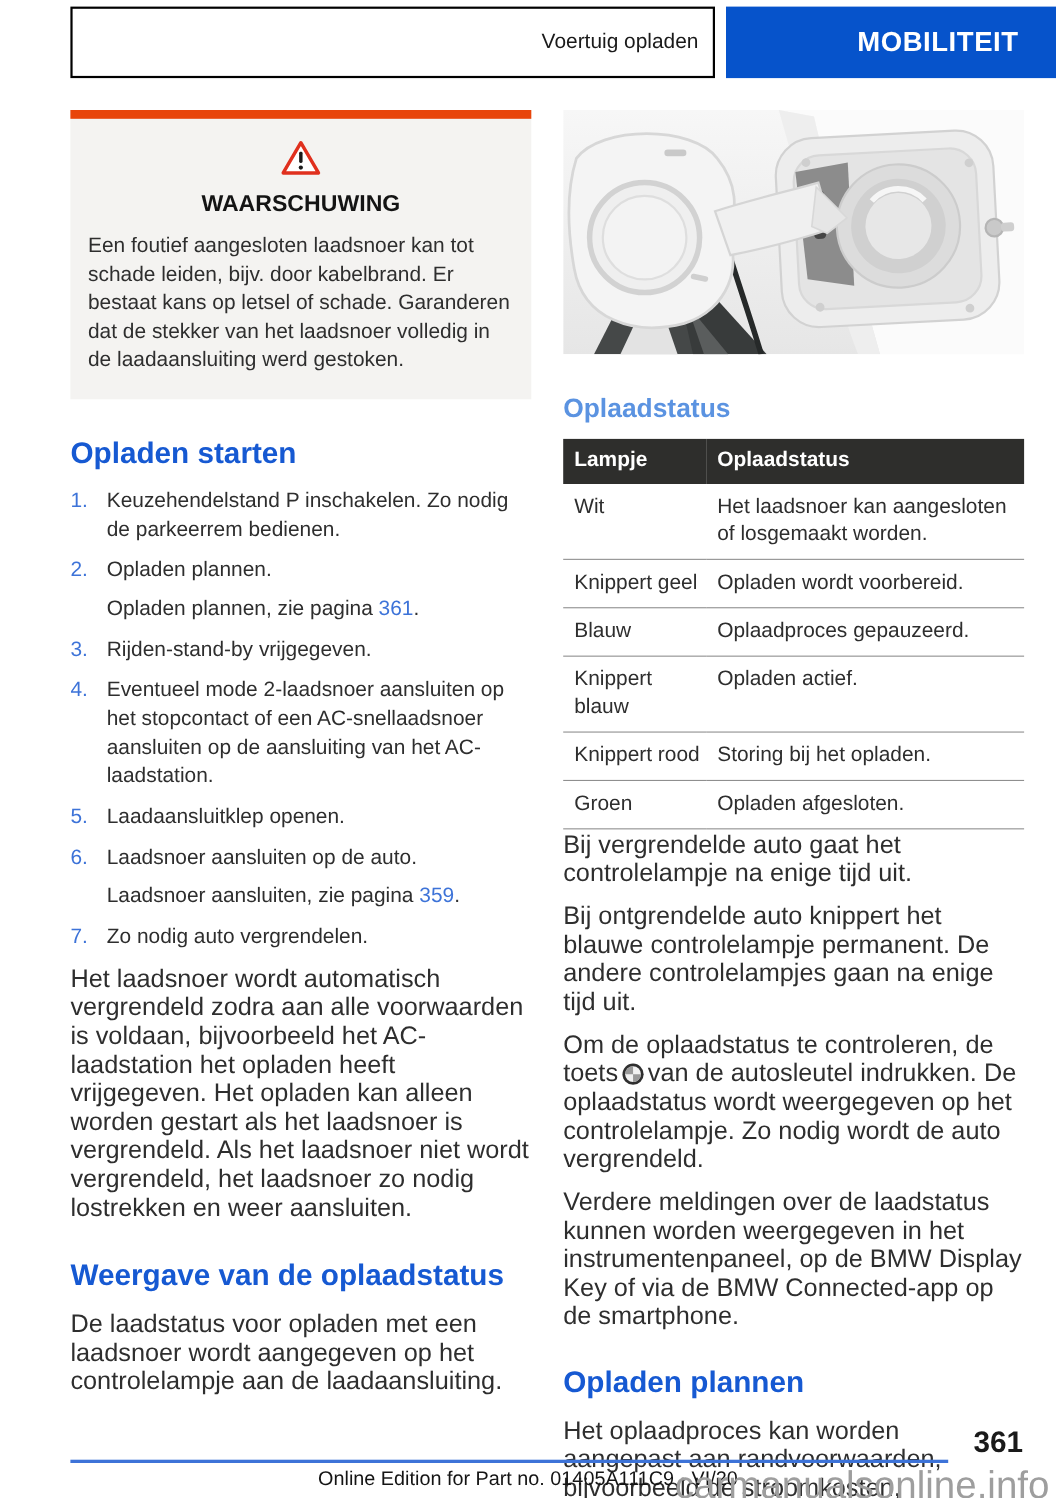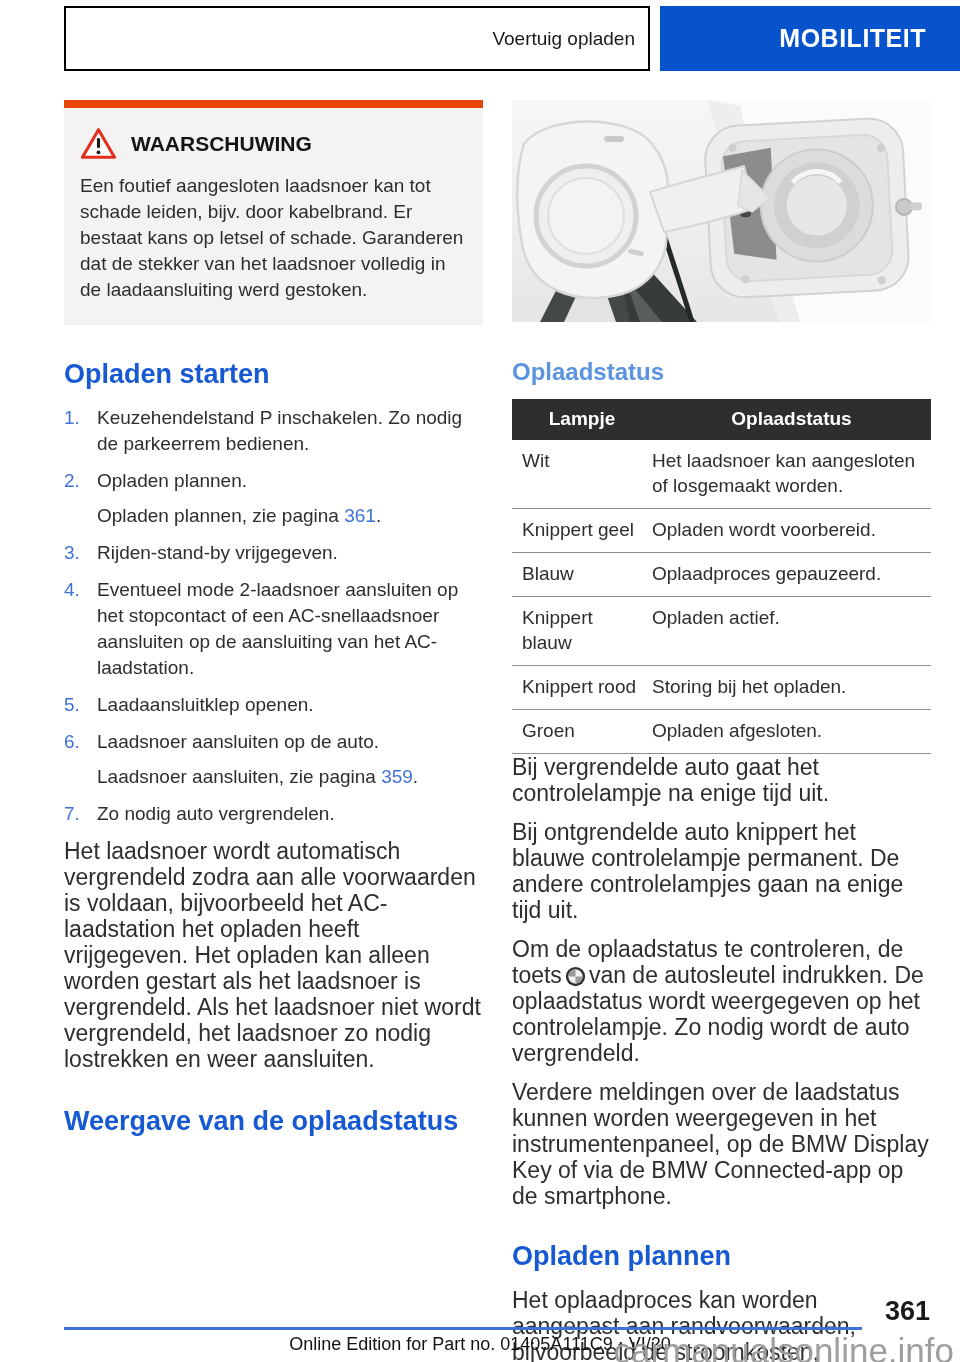--- a/index.html
+++ b/index.html
@@ -34,38 +34,38 @@
   p.body { font-size:23px; line-height:26px; margin:0 0 13px; }
   h1.sec { color:#1659d2; font-size:27px; line-height:30px; font-weight:bold; margin:34px 0 16px; }
   h2.sub { color:#5b93e1; font-size:24px; line-height:27px; font-weight:bold; margin:26px 0 11px; }
   a.pagelink { color:#3d73d8; text-decoration:none; }
 
   
   .warnbox {
     background:#f4f3f1; border-top:8px solid #e8450b;
     padding:19px 16px 22px 16px;
   }
-  .warn-title { display:flex; align-items:center; gap:14px; font-size:21px; font-weight:bold; color:#141414; }
+  .warn-title { display:flex; align-items:center; gap:14px; font-size:21px; font-weight:bold; color:#141414;flex-direction:column; }
   .warn-title svg { width:37px; height:33px; flex:0 0 auto; }
   .warn-body { margin:13px 0 0; font-size:19px; line-height:26px; }
 
   
   ol.steps { list-style:none; margin:0 0 2px; }
   li.step { display:flex; font-size:19px; line-height:26px; margin-bottom:11px; }
   .step-num { color:#3d73d8; width:33px; flex:0 0 auto; }
   .step-body { flex:1; min-width:0; }
   .step-note { margin-top:9px; }
 
   
   .photo { width:419px; height:222px; display:block; }
 
   
   table.status { width:100%; border-collapse:collapse; font-size:19px; margin-top:14px; }
   table.status th {
-    background:#2e2e2c; color:#fff; font-weight:bold; text-align:center;
+    background:#2e2e2c; color:#fff; font-weight:bold; text-align:left;
     padding:9px 0 10px 10px; font-size:19px;
   }
   table.status td {
     border-bottom:1px solid #8f8f8f; vertical-align:top;
     padding:8px 0 10px 10px; line-height:25px;
   }
   table.status .c1 { width:130px; }
   .after-table { margin-top:26px; }
 
   .bmw-icon { width:21px; height:21px; vertical-align:-4px; margin:0 3px; }
@@ -149,20 +149,21 @@
         <span class="step-num">7.</span>
         <div class="step-body">
             <p>Zo nodig auto vergrendelen.</p>
           </div>
       </li>
     </ol>
 
     <p class="body">Het laadsnoer wordt automatisch vergrendeld zodra aan alle voorwaarden is voldaan, bijvoorbeeld het AC-laadstation het opladen heeft vrijgegeven. Het opladen kan alleen worden gestart als het laadsnoer is vergrendeld. Als het laadsnoer niet wordt vergrendeld, het laadsnoer zo nodig lostrekken en weer aansluiten.</p>
 
     <h1 class="sec">Weergave van de oplaadstatus</h1>
+    <p class="body">De laadstatus voor opladen met een laadsnoer wordt aangegeven op het controlelampje aan de laadaansluiting.</p>
   </div>
 
   <div class="col">
 
     <svg class="photo" viewBox="0 0 419 222">
       <defs>
         <linearGradient id="bg" x1="0" y1="0" x2="0" y2="1">
           <stop offset="0" stop-color="#f7f7f7"></stop>
             <stop offset="1" stop-color="#e6e6e6"></stop>
         </linearGradient>

